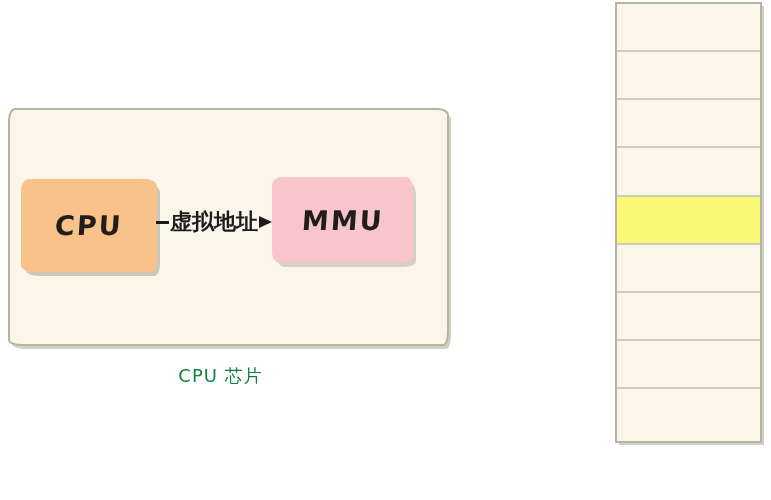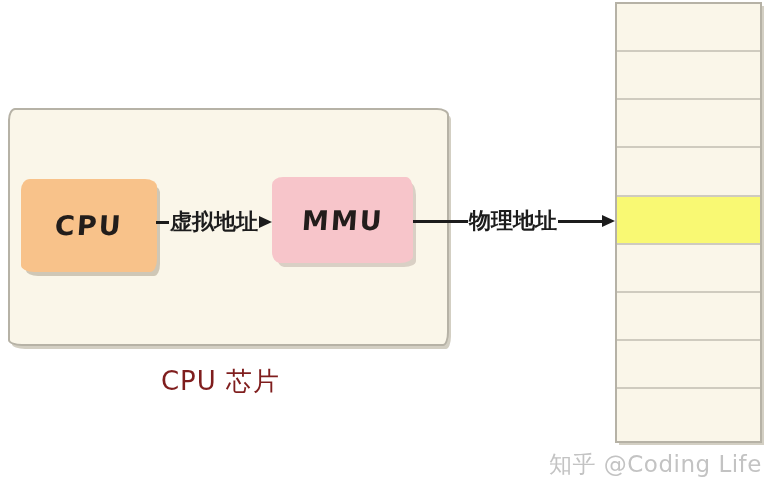--- a/index.html
+++ b/index.html
@@ -97,22 +97,22 @@
   }
   .mem-cell:last-child { border-bottom: none; flex: 1.12; }
   .mem-cell.hl { background: #f9f973; }
 
   
   .chip-label {
     position: absolute;
     left: 0; top: 364px;
     width: 441px;
     text-align: center;
-    font-size: 26px;
-    color: #7f1d1d;
+    font-size: 18px;
+    color: #15803d;
     letter-spacing: 1px;
   }
   .memory-label {
     position: absolute;
     left: 612px; top: 469px;
     width: 153px;
     text-align: center;
     font-size: 24px;
     color: #1c1c1c;
     z-index: 2;
@@ -141,35 +141,28 @@
   <div class="box mmu">
     <span class="box-label">MMU</span>
   </div>
 
   <div class="arrow arrow-virtual">
     <span class="line seg-v1"></span>
     <span class="arrow-text">虚拟地址</span>
     <span class="head"></span>
   </div>
 
-  <div class="arrow arrow-physical">
-    <span class="line seg-p1"></span>
-    <span class="arrow-text">物理地址</span>
-    <span class="line seg-p2"></span>
-    <span class="head"></span>
-  </div>
 
   <div class="memory">
       <div class="mem-cell"></div>
       <div class="mem-cell"></div>
       <div class="mem-cell"></div>
       <div class="mem-cell"></div>
       <div class="mem-cell hl"></div>
       <div class="mem-cell"></div>
       <div class="mem-cell"></div>
       <div class="mem-cell"></div>
       <div class="mem-cell"></div>
     </div>
 
   <div class="chip-label">CPU 芯片</div>
-  <div class="watermark">知乎 @Coding Life</div>
 
 </div>
 
 </body></html>

